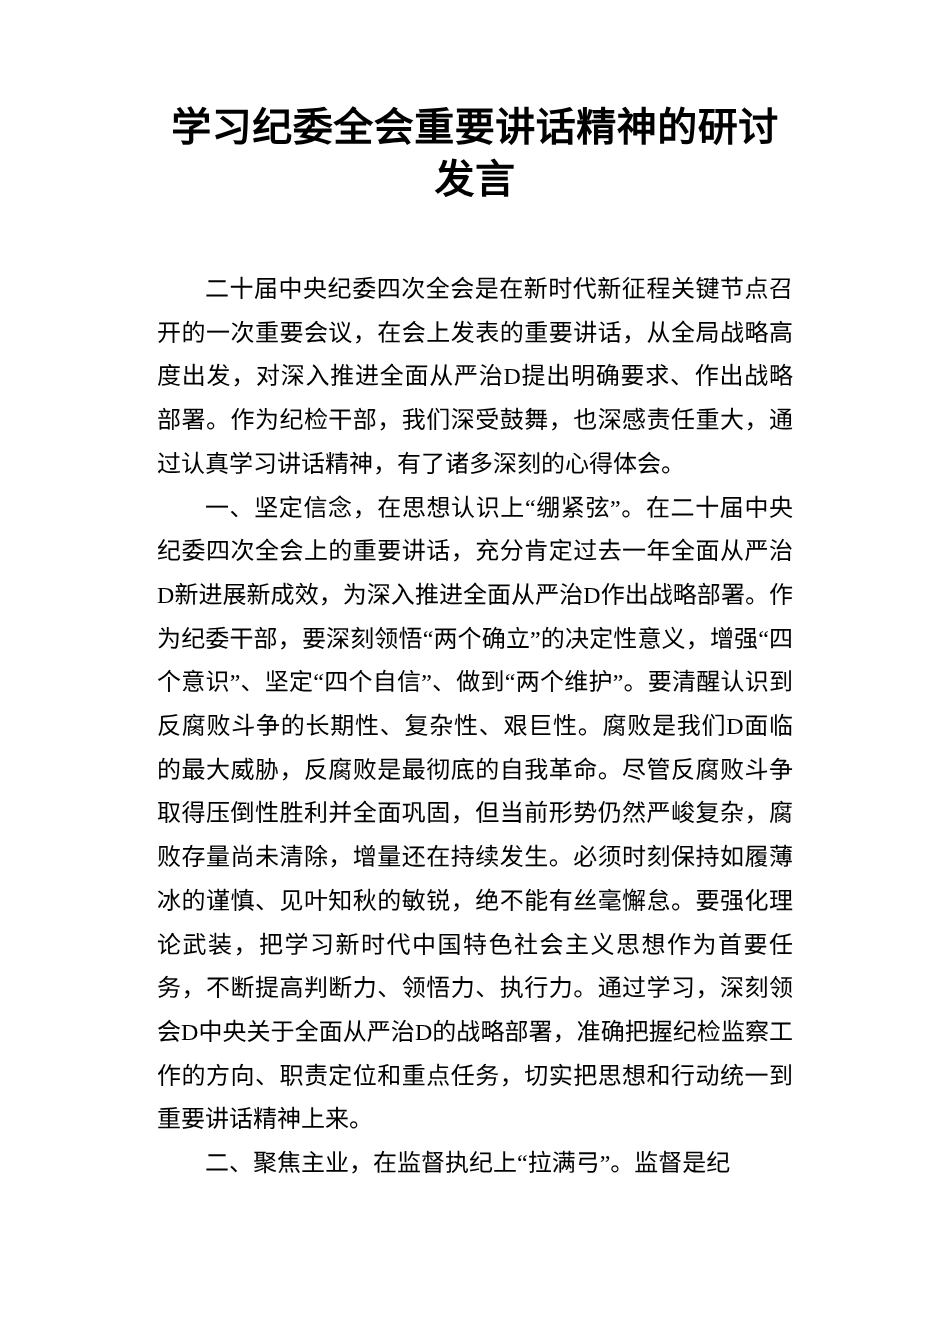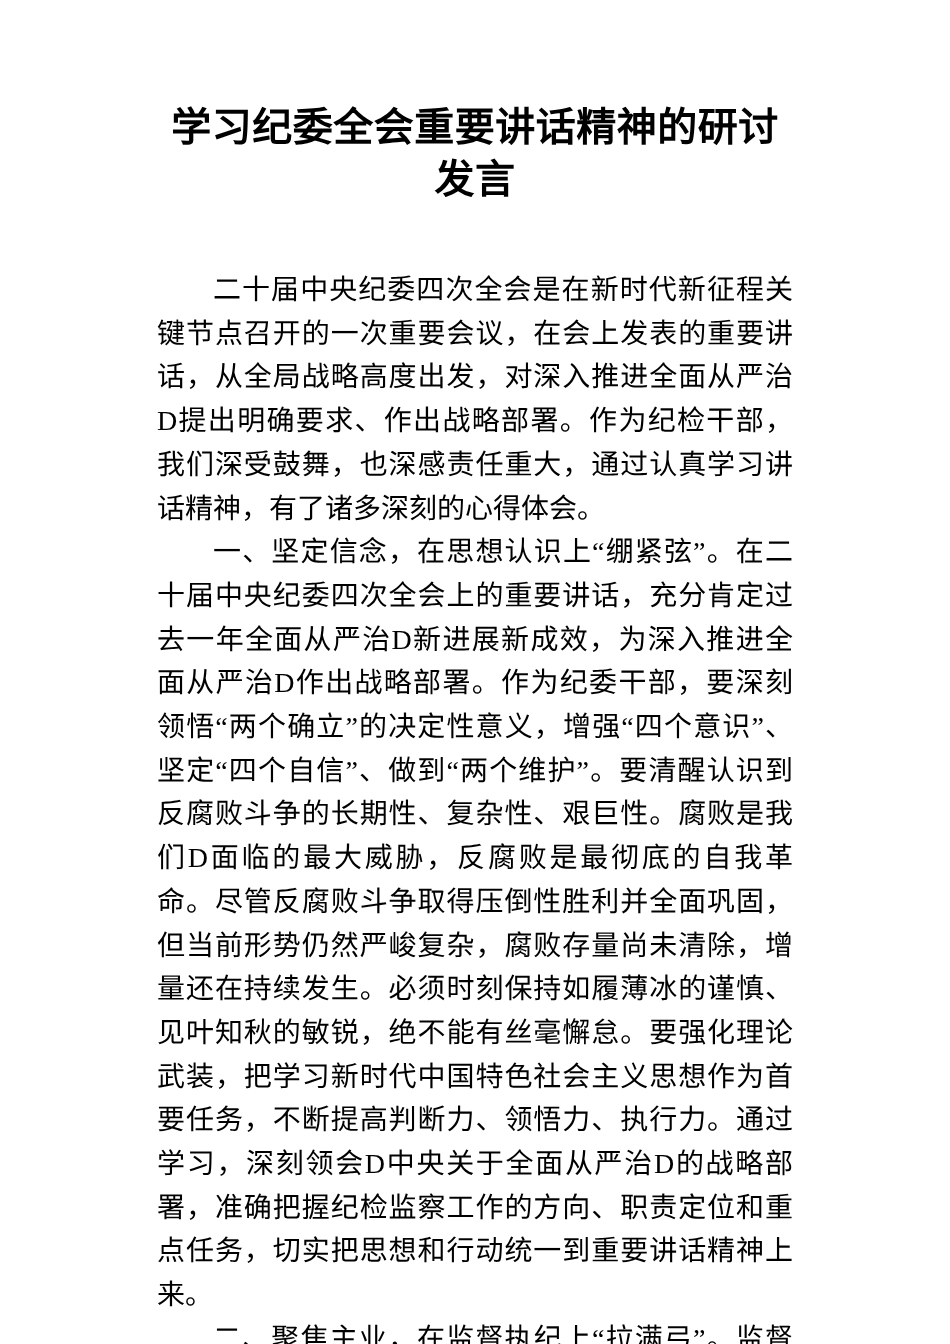--- a/index.html
+++ b/index.html
@@ -27,21 +27,21 @@
     text-align: center;
     margin: 102px 0 0 0;
     letter-spacing: 0.5px;
     color: #000000;
   }
   .doc-body {
     margin-top: 62px;
   }
   .doc-body p {
     font-family: "Liberation Serif", "DejaVu Serif", serif;
-    font-size: 28px;
+    font-size: 24px;
     line-height: 43.7px;
     text-align: justify;
     text-indent: 2em;
     margin: 0;
     color: #000000;
     word-break: break-all;
   }
 </style>
 </head>
 <body>

